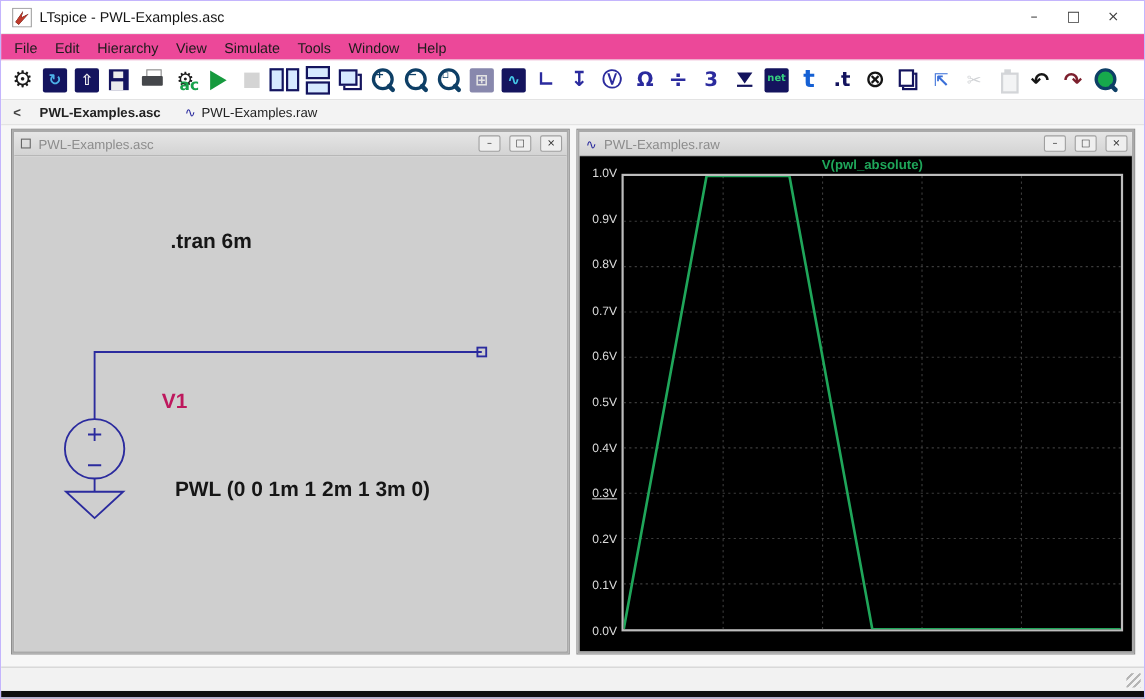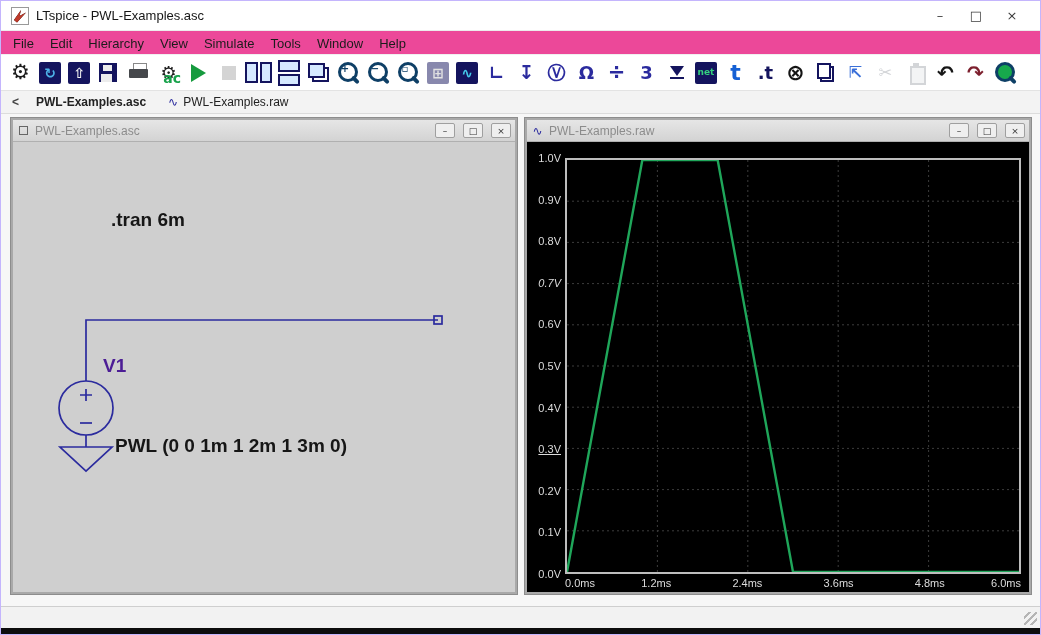--- a/index.html
+++ b/index.html
@@ -61,21 +61,21 @@
   .child header{height:22px;display:flex;align-items:center;gap:5px;padding:0 4px;background:linear-gradient(#e6e6e6,#d3d3d3);border-bottom:1px solid #b0b0b0;font-size:12px;color:#8c8c8c;}
   .child header .ctitle{flex:1;white-space:nowrap;overflow:hidden;}
   .mini{width:13px;height:13px;display:flex;align-items:center;justify-content:center;color:#2b2b9e;font-size:12px;font-style:normal;font-family:"DejaVu Sans",sans-serif;flex:none;}
   .mini-box{width:9px;height:9px;border:1.5px solid #666;flex:none;margin:0 2px;}
   .cbtn{width:20px;height:15px;background:#efefef;border:1px solid #9f9f9f;display:flex;align-items:center;justify-content:center;font-size:9px;color:#333;margin-left:3px;cursor:pointer;border-radius:2px;font-family:"DejaVu Sans",sans-serif;flex:none;}
   
   .schem{left:10px;top:4px;width:506px;height:476px;}
   .canvas{position:absolute;left:0;top:22px;right:0;bottom:0;background:#cfcfcf;overflow:hidden;}
   .schem-svg{position:absolute;inset:0;}
   .schem-svg path,.schem-svg circle,.schem-svg rect{stroke:var(--wire,#2b2b9e);stroke-width:1.7;fill:none;}
-  .stext{position:absolute;font-weight:700;color:#161616;font-size:19px;white-space:nowrap;cursor:default;}
+  .stext{position:absolute;font-weight:700;color:#161616;font-size:19px;white-space:nowrap;cursor:default;margin-left:44px;}
   
   .wave{left:524px;top:4px;width:506px;height:476px;}
   .plotpanel{position:absolute;left:0;top:22px;right:0;bottom:0;background:#000;}
   .tracetitle{position:absolute;top:1px;left:38px;right:8px;text-align:center;font-size:12px;font-weight:700;cursor:pointer;}
   .ylabels{position:absolute;left:0;top:16px;bottom:18px;width:36px;font-size:11px;}
   .ytick{position:absolute;right:2px;transform:translateY(-50%);white-space:nowrap;}
   .xlabels{position:absolute;left:38px;right:8px;bottom:1px;height:14px;font-size:11px;}
   .xtick{position:absolute;white-space:nowrap;}
   .frame{position:absolute;left:38px;top:16px;right:8px;bottom:18px;border:2px solid #bdbdbd;}
   .frame svg{display:block;width:100%;height:100%;}
@@ -227,54 +227,47 @@
         <svg class="schem-svg" viewBox="0 0 502 450">
           <path d="M73 239 V178 H425"></path>
           <rect x="421" y="174" width="8" height="8"></rect>
           <circle cx="73" cy="266" r="27"></circle>
           <path d="M73 247 v12 M67 253 h12"></path>
           <path d="M67 281 h12"></path>
           <path d="M73 293 V305"></path>
           <path d="M47 305 H99 L73 329 Z"></path>
         </svg>
         <div class="stext" style="left: 98px; top: 67px; color: rgb(22, 22, 22);">.tran 6m</div>
-        <div class="stext" style="left: 90px; top: 213px; color: #4c1d95;">V1</div>
+        <div class="stext" style="left: 90px; top: 213px; color: #be185d;">V1</div>
         <div class="stext" style="left: 102px; top: 293px; color: rgb(22, 22, 22);">PWL (0 0 1m 1 2m 1 3m 0)</div>
       </div>
     </section>
 
     <section class="child wave">
       <header>
         <span class="mini">∿</span>
         <span class="ctitle">PWL-Examples.raw</span>
         <span class="cbtn">–</span>
         <span class="cbtn">□</span>
         <span class="cbtn">×</span>
       </header>
       <div class="plotpanel" style="background: rgb(0, 0, 0);">
+        <div class="tracetitle" style="color: rgb(31, 166, 90);">V(pwl_absolute)</div>
         <div class="ylabels" style="color: rgb(220, 220, 220);">
             <span class="ytick" style="top: 100%;">0.0V</span>
             <span class="ytick" style="top: 90%;">0.1V</span>
             <span class="ytick" style="top: 80%;">0.2V</span>
             <span class="ytick" style="top: 70%; text-decoration: underline;">0.3V</span>
             <span class="ytick" style="top: 60%;">0.4V</span>
             <span class="ytick" style="top: 50%;">0.5V</span>
             <span class="ytick" style="top: 40%;">0.6V</span>
-            <span class="ytick" style="top: 30%; font-style: italic;">0.7V</span>
+            <span class="ytick" style="top: 30%;">0.7V</span>
             <span class="ytick" style="top: 20%;">0.8V</span>
             <span class="ytick" style="top: 10%;">0.9V</span>
             <span class="ytick" style="top: 0%;">1.0V</span>
-          </div>
-        <div class="xlabels" style="color: rgb(220, 220, 220);">
-            <span class="xtick" style="left: 0%; transform: none;">0.0ms</span>
-            <span class="xtick" style="left: 20%; transform: translateX(-50%);">1.2ms</span>
-            <span class="xtick" style="left: 40%; transform: translateX(-50%);">2.4ms</span>
-            <span class="xtick" style="left: 60%; transform: translateX(-50%);">3.6ms</span>
-            <span class="xtick" style="left: 80%; transform: translateX(-50%);">4.8ms</span>
-            <span class="xtick" style="left: 100%; transform: translateX(-100%);">6.0ms</span>
           </div>
         <div class="frame" style="border-color: rgb(189, 189, 189);">
           <svg viewBox="0 0 452 412" preserveAspectRatio="none">
             <path class="grid" d="M90.39999999999999 0 V412 M180.79999999999998 0 V412 M271.2 0 V412 M361.59999999999997 0 V412 M0 370.8 H452 M0 329.6 H452 M0 288.4 H452 M0 247.2 H452 M0 206 H452 M0 164.8 H452 M0 123.60000000000002 H452 M0 82.39999999999998 H452 M0 41.19999999999999 H452 " style="stroke: rgb(60, 60, 60);"></path>
             <polyline class="trace" points="0,412 75.33333333333333,0 150.66666666666666,0 226,412 452,412" style="stroke: rgb(31, 166, 90);"></polyline>
           </svg>
         </div>
       </div>
     </section>
 

